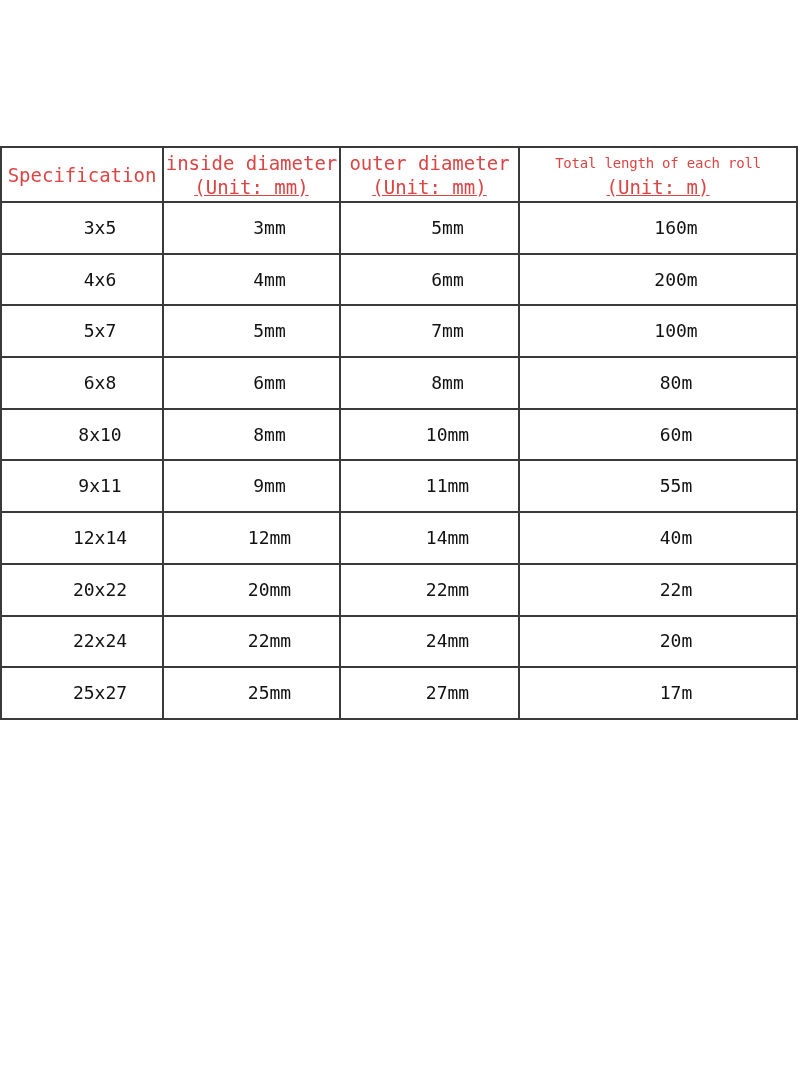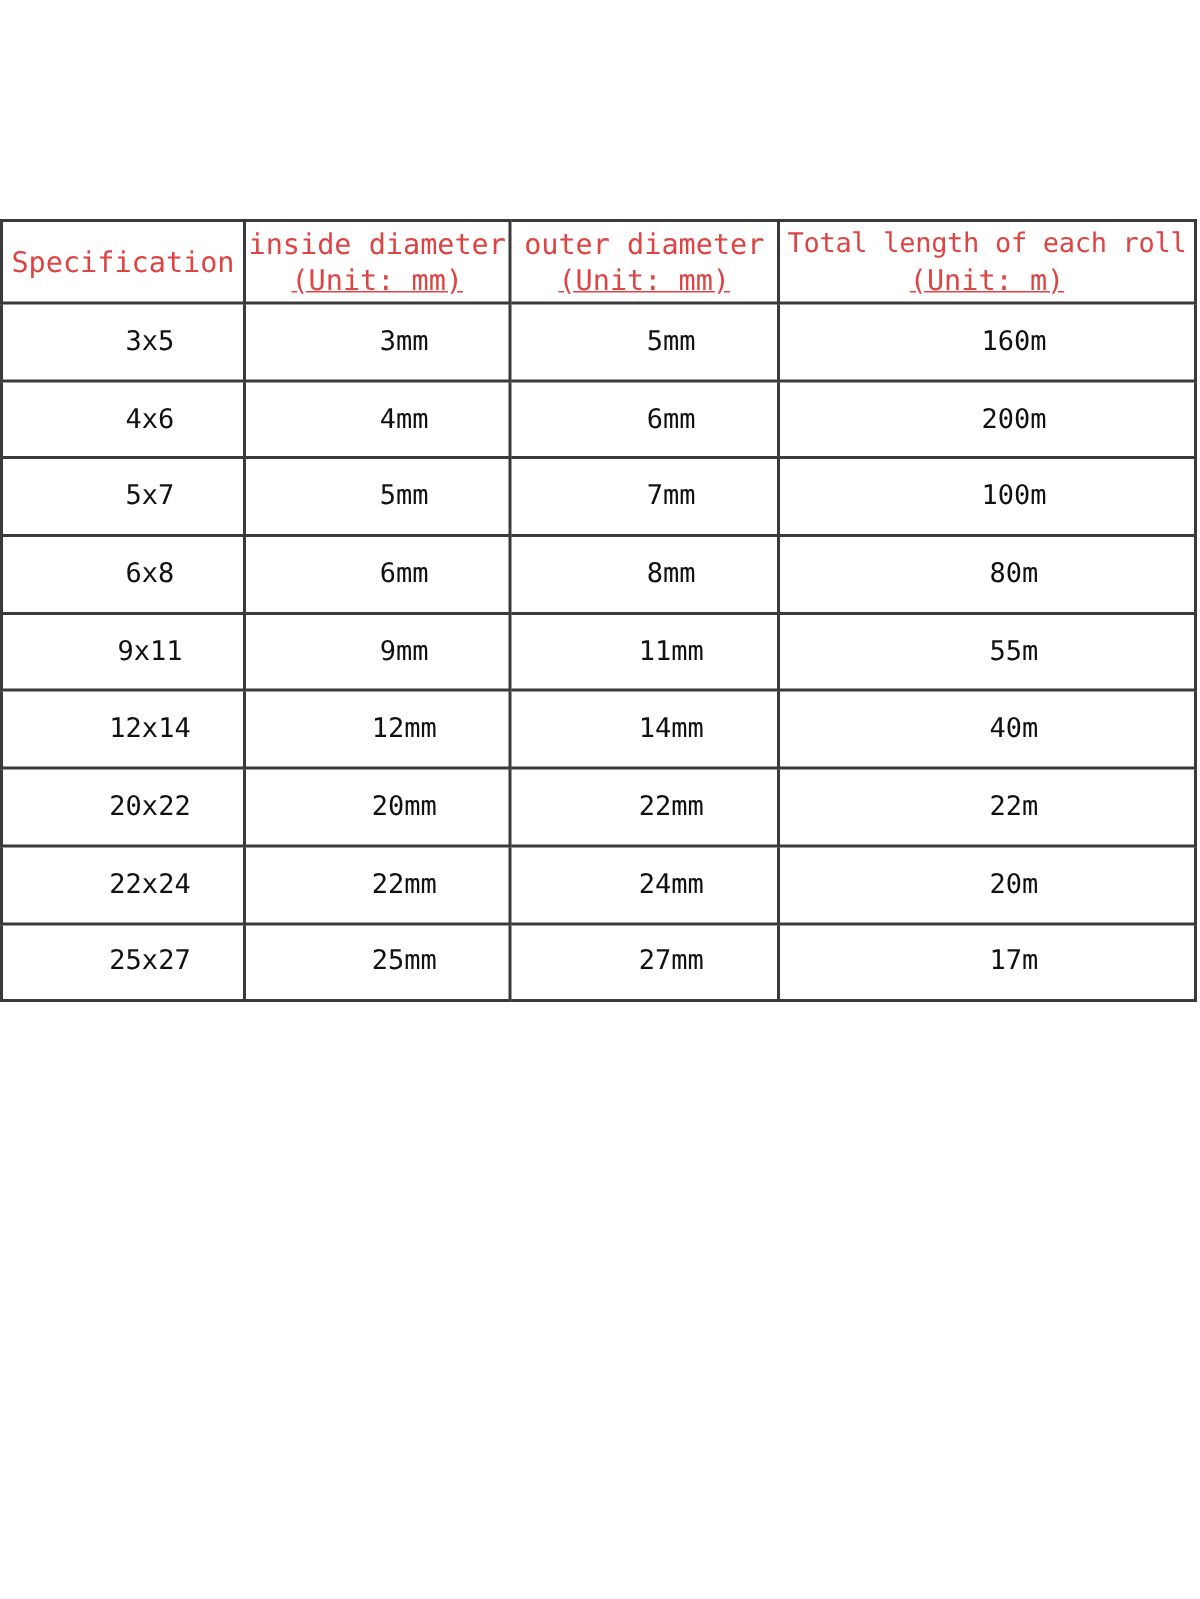--- a/index.html
+++ b/index.html
@@ -53,21 +53,21 @@
     line-height: 24px;
     letter-spacing: 0px;
     white-space: nowrap;
   }
   th .hdr-line1 { display: block; }
   th .hdr-line2 { display: block; text-decoration: underline; }
   th.h-spec {
     font-size: 19px;
   }
   th.h-len .hdr-line1 {
-    font-size: 18px;
+    font-size: 14px;
     letter-spacing: -0.2px;
   }
   table.spec-table tbody td {
     height: 49.7px;
     color: #111111;
     font-size: 18px;
     line-height: 22px;
     white-space: nowrap;
     padding-left: 36px;
   }
@@ -122,20 +122,26 @@
             <td>7mm</td>
             <td>100m</td>
           </tr>
           <tr>
             <td>6x8</td>
             <td>6mm</td>
             <td>8mm</td>
             <td>80m</td>
           </tr>
           <tr>
+            <td>8x10</td>
+            <td>8mm</td>
+            <td>10mm</td>
+            <td>60m</td>
+          </tr>
+          <tr>
             <td>9x11</td>
             <td>9mm</td>
             <td>11mm</td>
             <td>55m</td>
           </tr>
           <tr>
             <td>12x14</td>
             <td>12mm</td>
             <td>14mm</td>
             <td>40m</td>

